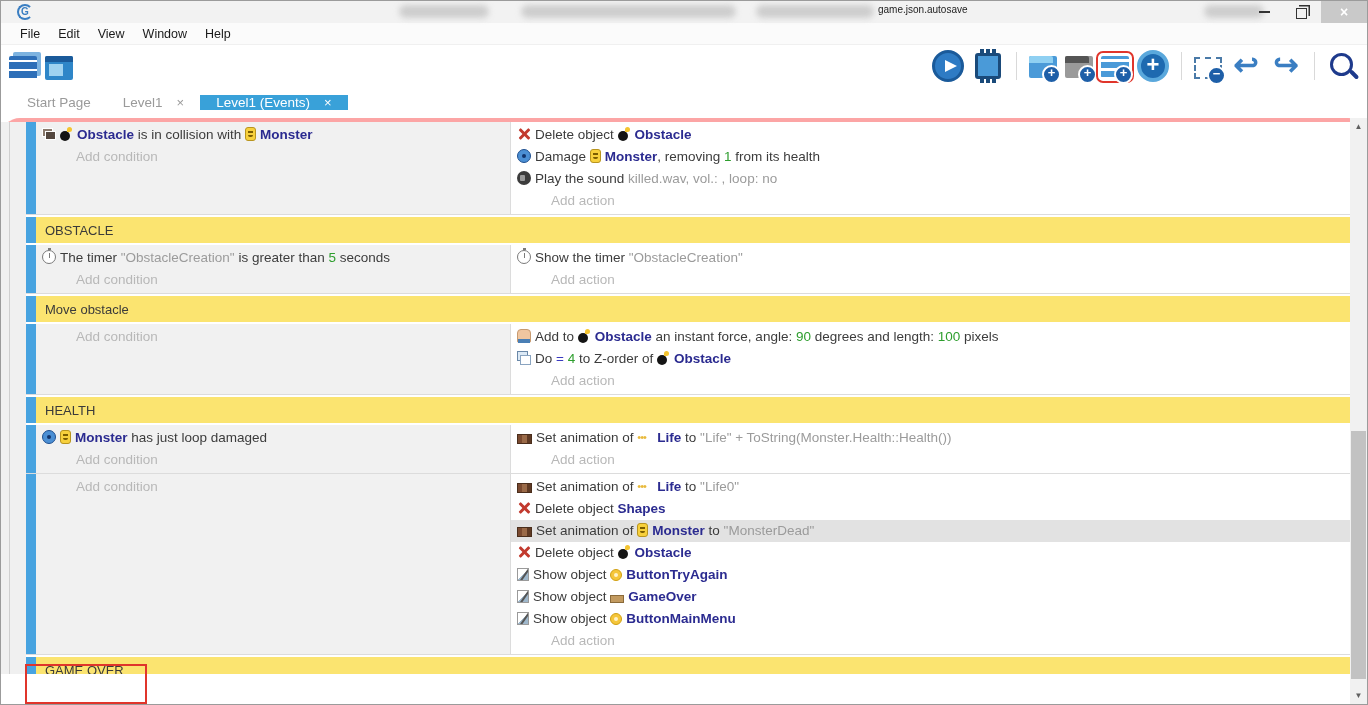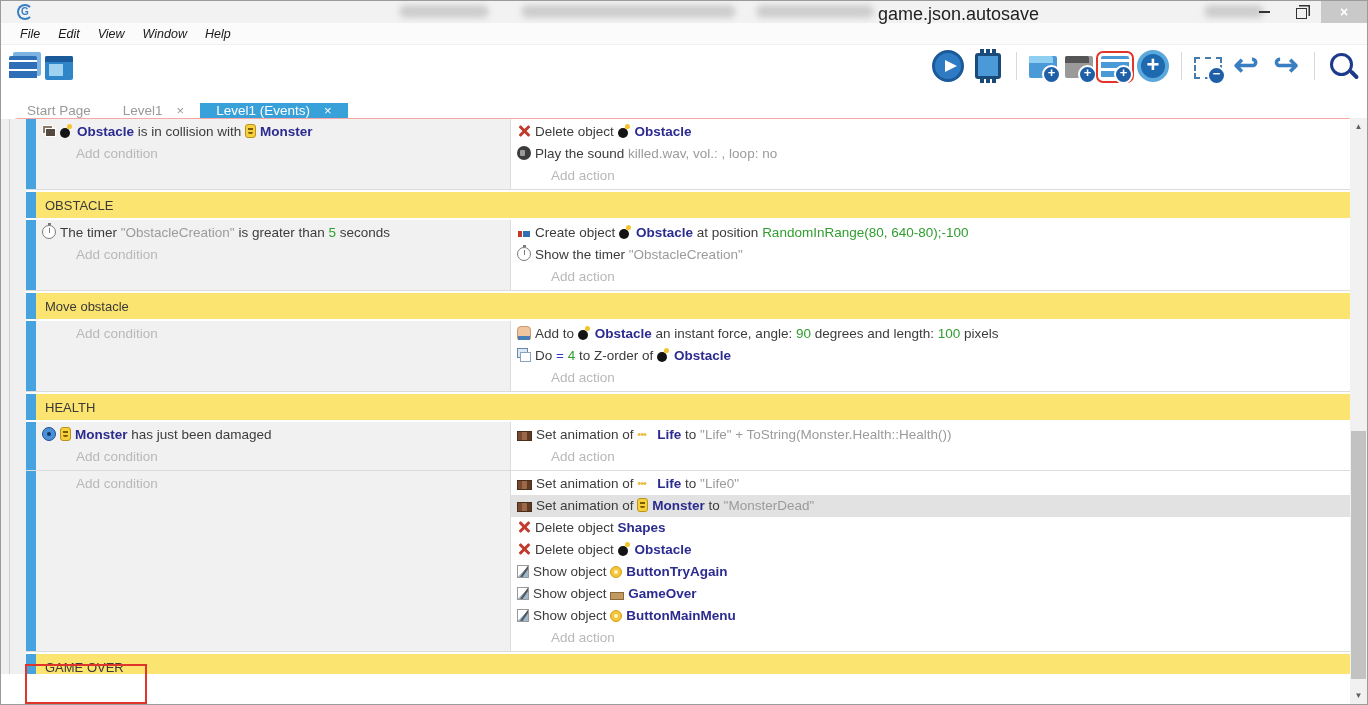--- a/index.html
+++ b/index.html
@@ -8,29 +8,29 @@
   .window { position:relative; width:1368px; height:705px; border:1px solid #9b9b9b; background:#fff; overflow:hidden; }
 
   
   .titlebar { height:22px; background:#f2f2f2; display:flex; align-items:center; position:relative; }
   .app-logo { width:16px; height:16px; margin-left:16px; border:2px solid #3a7ec2; border-radius:50%; border-right-color:transparent; color:#3a7ec2; font-size:10px; font-weight:bold; text-align:center; line-height:12px; }
   .smudge { position:absolute; top:4px; height:13px; background:#c7c7c7; border-radius:7px; filter:blur(3px); opacity:.85; }
   .smudge.s1 { left:398px; width:90px; }
   .smudge.s2 { left:520px; width:215px; }
   .smudge.s3 { left:755px; width:118px; }
   .smudge.s4 { left:1203px; width:60px; }
-  .win-title { position:absolute; left:877px; top:3px; font-size:18px; color:#222; }
+  .win-title { position:absolute; left:877px; top:3px; font-size:10px; color:#222; }
   .win-controls { position:absolute; right:0; top:0; height:22px; display:flex; }
   .win-btn { width:38px; height:22px; display:flex; align-items:center; justify-content:center; }
   .wb-min::after { content:""; width:11px; height:2px; background:#333; display:block; }
   .wb-restore::after { content:""; width:9px; height:9px; border:1px solid #333; box-shadow:2px -2px 0 -0.5px #f2f2f2, 3px -3px 0 0 #333; display:block; margin:2px 0 0 -2px; }
   .wb-close { width:46px; background:#c9c9c9; color:#fff; font-size:14px; font-weight:bold; }
 
   
-  .menubar { height:22px; background:#fbfbfb; display:flex; align-items:center; padding-left:10px; border-bottom:1px solid #f0f0f0;font-style:italic; }
+  .menubar { height:22px; background:#fbfbfb; display:flex; align-items:center; padding-left:10px; border-bottom:1px solid #f0f0f0; }
   .menu-item { font-size:12.5px; color:#1a1a1a; padding:0 9px; }
 
   
   .toolbar { height:41px; background:#fff; display:flex; align-items:center; padding:0 8px; }
   .tb-group { display:flex; align-items:center; gap:8px; }
   .tb-spacer { flex:1; }
   .tb-sep { width:1px; height:28px; background:#d9d9d9; margin:0 4px; }
   .tbicon { width:32px; height:32px; position:relative; display:inline-block; }
   .tbicon.hl { outline:2px solid #e0352b; outline-offset:3px; }
 
@@ -55,28 +55,28 @@
   .plusbadge::after { content:"+"; position:absolute; right:-4px; bottom:-6px; width:15px; height:15px; background:#1e5fa8; border:2px solid #fff; border-radius:50%; color:#fff; font-size:13px; font-weight:bold; line-height:12px; text-align:center; }
   .ti-add-object { background:#1e6ab0; border-radius:50%; border:4px solid #5aa8dc; color:#fff; font-size:22px; font-weight:bold; text-align:center; line-height:22px; }
   .ti-deselect { width:28px; height:22px; margin-top:4px; border:2px dashed #4a7aa8; }
   .ti-deselect::after { content:"−"; position:absolute; right:-6px; bottom:-8px; width:15px; height:15px; background:#1e5fa8; border:2px solid #fff; border-radius:50%; color:#fff; font-size:13px; font-weight:bold; line-height:11px; text-align:center; }
   .ti-undo, .ti-redo { color:#3a7ec2; font-size:30px; line-height:30px; text-align:center; font-weight:bold; }
   .ti-search { }
   .ti-search::before { content:""; position:absolute; top:3px; left:3px; width:17px; height:17px; border:3.5px solid #1e3a8c; border-radius:50%; }
   .ti-search::after { content:""; position:absolute; bottom:2px; right:3px; width:4px; height:11px; background:#1e3a8c; transform:rotate(-45deg); border-radius:2px; }
 
   
-  .tabbar { height:32px; background:#fff; display:flex; align-items:flex-end; padding-left:10px; }
+  .tabbar { height:32px; background:#fff; display:flex; align-items:center; padding-left:10px; }
   .tab { display:flex; align-items:center; gap:14px; padding:0 16px; font-size:13.5px; color:#9a9a9a; }
   .tab .close { color:#9a9a9a; font-size:13px; }
   .tab.active { background:#39a1d9; color:#fff; }
   .tab.active .close { color:#fff; }
 
   
-  .events-wrap { position:relative; height:556px; border-top:1px solid #fca5a5; background:#fff;border-radius:19px; }
+  .events-wrap { position:relative; height:556px; border-top:4px solid #fca5a5; background:#fff;border-radius:19px; }
   .gutter { position:absolute; left:0; top:0; bottom:0; width:25px; background:#f0f0f0; border-right:0; }
   .gutter::before { content:""; position:absolute; left:8px; top:0; bottom:0; width:1px; background:#cfcfcf; }
   .events { position:absolute; left:25px; right:17px; top:0; bottom:0; overflow:hidden; }
   .row { position:relative; display:flex; }
   .row::before { content:""; position:absolute; left:-17px; top:-1px; width:15px; height:1px; background:#c6c6c6; }
   .bar { width:10px; background:#47a3e0; flex:none; }
   .row.comment { margin:2px 0; height:26px; }
   .comment-body { flex:1; background:#fbe470; display:flex; align-items:center; padding-left:9px; font-size:13px; color:#3a3a3a; }
   .row.event { border-bottom:1px solid #dcdcdc; }
   .cond-cell { width:475px; flex:none; background:#f1f1f1; border-right:1px solid #dcdcdc; padding:2px 0 2px 0; }
@@ -204,36 +204,36 @@
     <div class="gutter"></div>
     <div class="events" id="events">
         <div class="row event">
           <div class="bar"></div>
           <div class="cond-cell">
             <div class="line"><span class="ic ic-collision"></span><span class="ic ic-bomb"></span><span class="sg sg-o">Obstacle</span><span class="sg sg-p"> is in collision with </span><span class="ic ic-monster"></span><span class="sg sg-o">Monster</span></div>
             <div class="line addlink">Add condition</div>
           </div>
           <div class="act-cell">
             <div class="line"><span class="ic ic-delete"></span><span class="sg sg-p">Delete object </span><span class="ic ic-bomb"></span><span class="sg sg-o">Obstacle</span></div>
+            <div class="line"><span class="ic ic-health"></span><span class="sg sg-p">Damage </span><span class="ic ic-monster"></span><span class="sg sg-o">Monster</span><span class="sg sg-p">, removing </span><span class="sg sg-g">1</span><span class="sg sg-p"> from its health</span></div>
             <div class="line"><span class="ic ic-sound"></span><span class="sg sg-p">Play the sound </span><span class="sg sg-m">killed.wav, vol.: , loop: no</span></div>
             <div class="line addlink">Add action</div>
           </div>
         </div>
         <div class="row comment">
           <div class="bar"></div>
           <div class="comment-body">OBSTACLE</div>
         </div>
         <div class="row event">
           <div class="bar"></div>
           <div class="cond-cell">
             <div class="line"><span class="ic ic-timer"></span><span class="sg sg-p">The timer </span><span class="sg sg-m">"ObstacleCreation"</span><span class="sg sg-p"> is greater than </span><span class="sg sg-g">5</span><span class="sg sg-p"> seconds</span></div>
             <div class="line addlink">Add condition</div>
           </div>
           <div class="act-cell">
-            <div class="line"><span class="ic ic-create"></span><span class="sg sg-p">Create object </span><span class="ic ic-bomb"></span><span class="sg sg-o">Obstacle</span><span class="sg sg-p"> at position </span><span class="sg sg-g">RandomInRange(80, 640-80);-100</span></div>
             <div class="line"><span class="ic ic-timer"></span><span class="sg sg-p">Show the timer </span><span class="sg sg-m">"ObstacleCreation"</span></div>
             <div class="line addlink">Add action</div>
           </div>
         </div>
         <div class="row comment">
           <div class="bar"></div>
           <div class="comment-body">Move obstacle</div>
         </div>
         <div class="row event">
           <div class="bar"></div>
@@ -246,37 +246,37 @@
             <div class="line addlink">Add action</div>
           </div>
         </div>
         <div class="row comment">
           <div class="bar"></div>
           <div class="comment-body">HEALTH</div>
         </div>
         <div class="row event">
           <div class="bar"></div>
           <div class="cond-cell">
-            <div class="line"><span class="ic ic-health"></span><span class="ic ic-monster"></span><span class="sg sg-o">Monster</span><span class="sg sg-p"> has just been damaged</span></div>
+            <div class="line"><span class="ic ic-health"></span><span class="ic ic-monster"></span><span class="sg sg-o">Monster</span><span class="sg sg-p"> has just loop damaged</span></div>
             <div class="line addlink">Add condition</div>
           </div>
           <div class="act-cell">
             <div class="line"><span class="ic ic-animation"></span><span class="sg sg-p">Set animation of </span><span class="ic ic-life"></span><span class="sg sg-o">Life</span><span class="sg sg-p"> to </span><span class="sg sg-m">"Life" + ToString(Monster.Health::Health())</span></div>
             <div class="line addlink">Add action</div>
           </div>
         </div>
         <div class="row event">
           <div class="bar"></div>
           <div class="cond-cell">
             <div class="line addlink">Add condition</div>
           </div>
           <div class="act-cell">
             <div class="line"><span class="ic ic-animation"></span><span class="sg sg-p">Set animation of </span><span class="ic ic-life"></span><span class="sg sg-o">Life</span><span class="sg sg-p"> to </span><span class="sg sg-m">"Life0"</span></div>
+            <div class="line"><span class="ic ic-delete"></span><span class="sg sg-p">Delete object </span><span class="sg sg-o">Shapes</span></div>
             <div class="line selected"><span class="ic ic-animation"></span><span class="sg sg-p">Set animation of </span><span class="ic ic-monster"></span><span class="sg sg-o">Monster</span><span class="sg sg-p"> to </span><span class="sg sg-m">"MonsterDead"</span></div>
-            <div class="line"><span class="ic ic-delete"></span><span class="sg sg-p">Delete object </span><span class="sg sg-o">Shapes</span></div>
             <div class="line"><span class="ic ic-delete"></span><span class="sg sg-p">Delete object </span><span class="ic ic-bomb"></span><span class="sg sg-o">Obstacle</span></div>
             <div class="line"><span class="ic ic-show"></span><span class="sg sg-p">Show object </span><span class="ic ic-button"></span><span class="sg sg-o">ButtonTryAgain</span></div>
             <div class="line"><span class="ic ic-show"></span><span class="sg sg-p">Show object </span><span class="ic ic-gameover"></span><span class="sg sg-o">GameOver</span></div>
             <div class="line"><span class="ic ic-show"></span><span class="sg sg-p">Show object </span><span class="ic ic-button"></span><span class="sg sg-o">ButtonMainMenu</span></div>
             <div class="line addlink">Add action</div>
           </div>
         </div>
         <div class="row comment">
           <div class="bar"></div>
           <div class="comment-body">GAME OVER</div>

